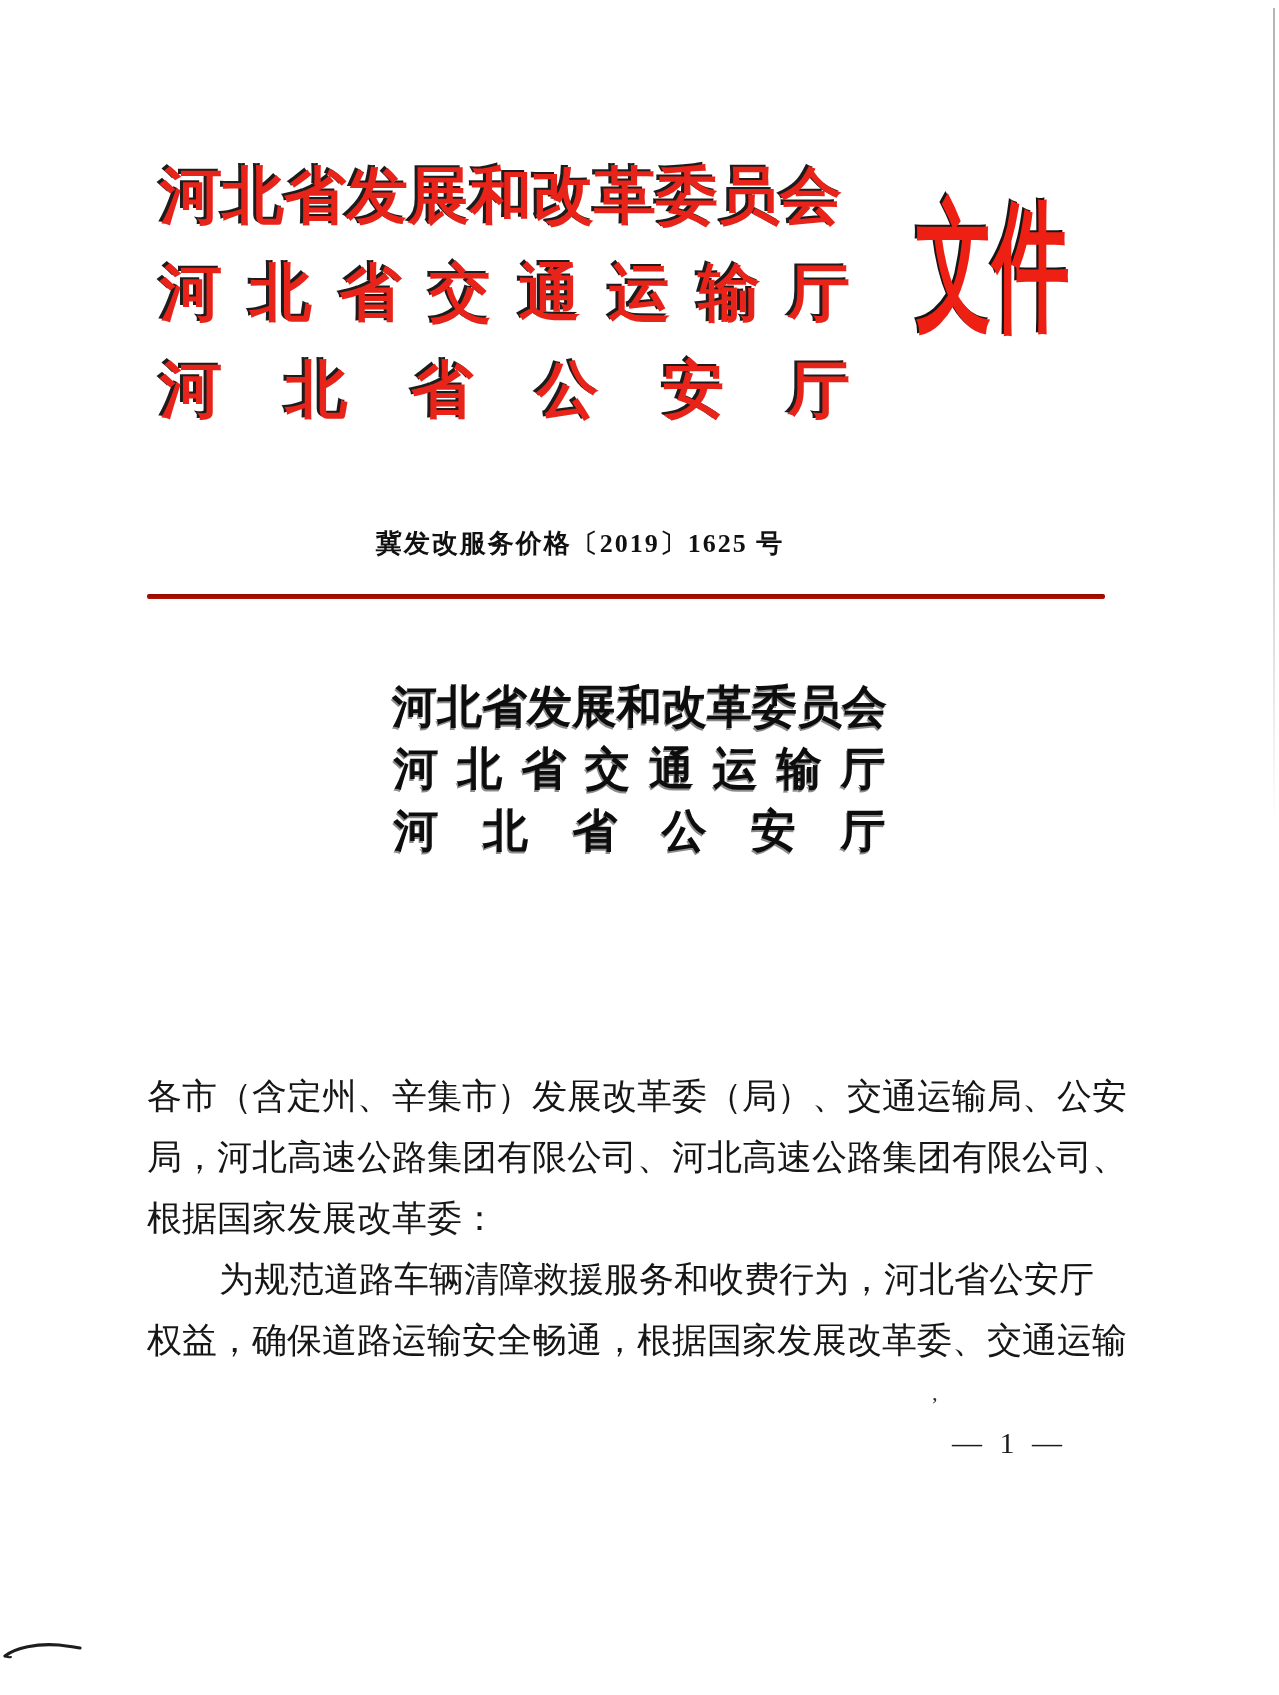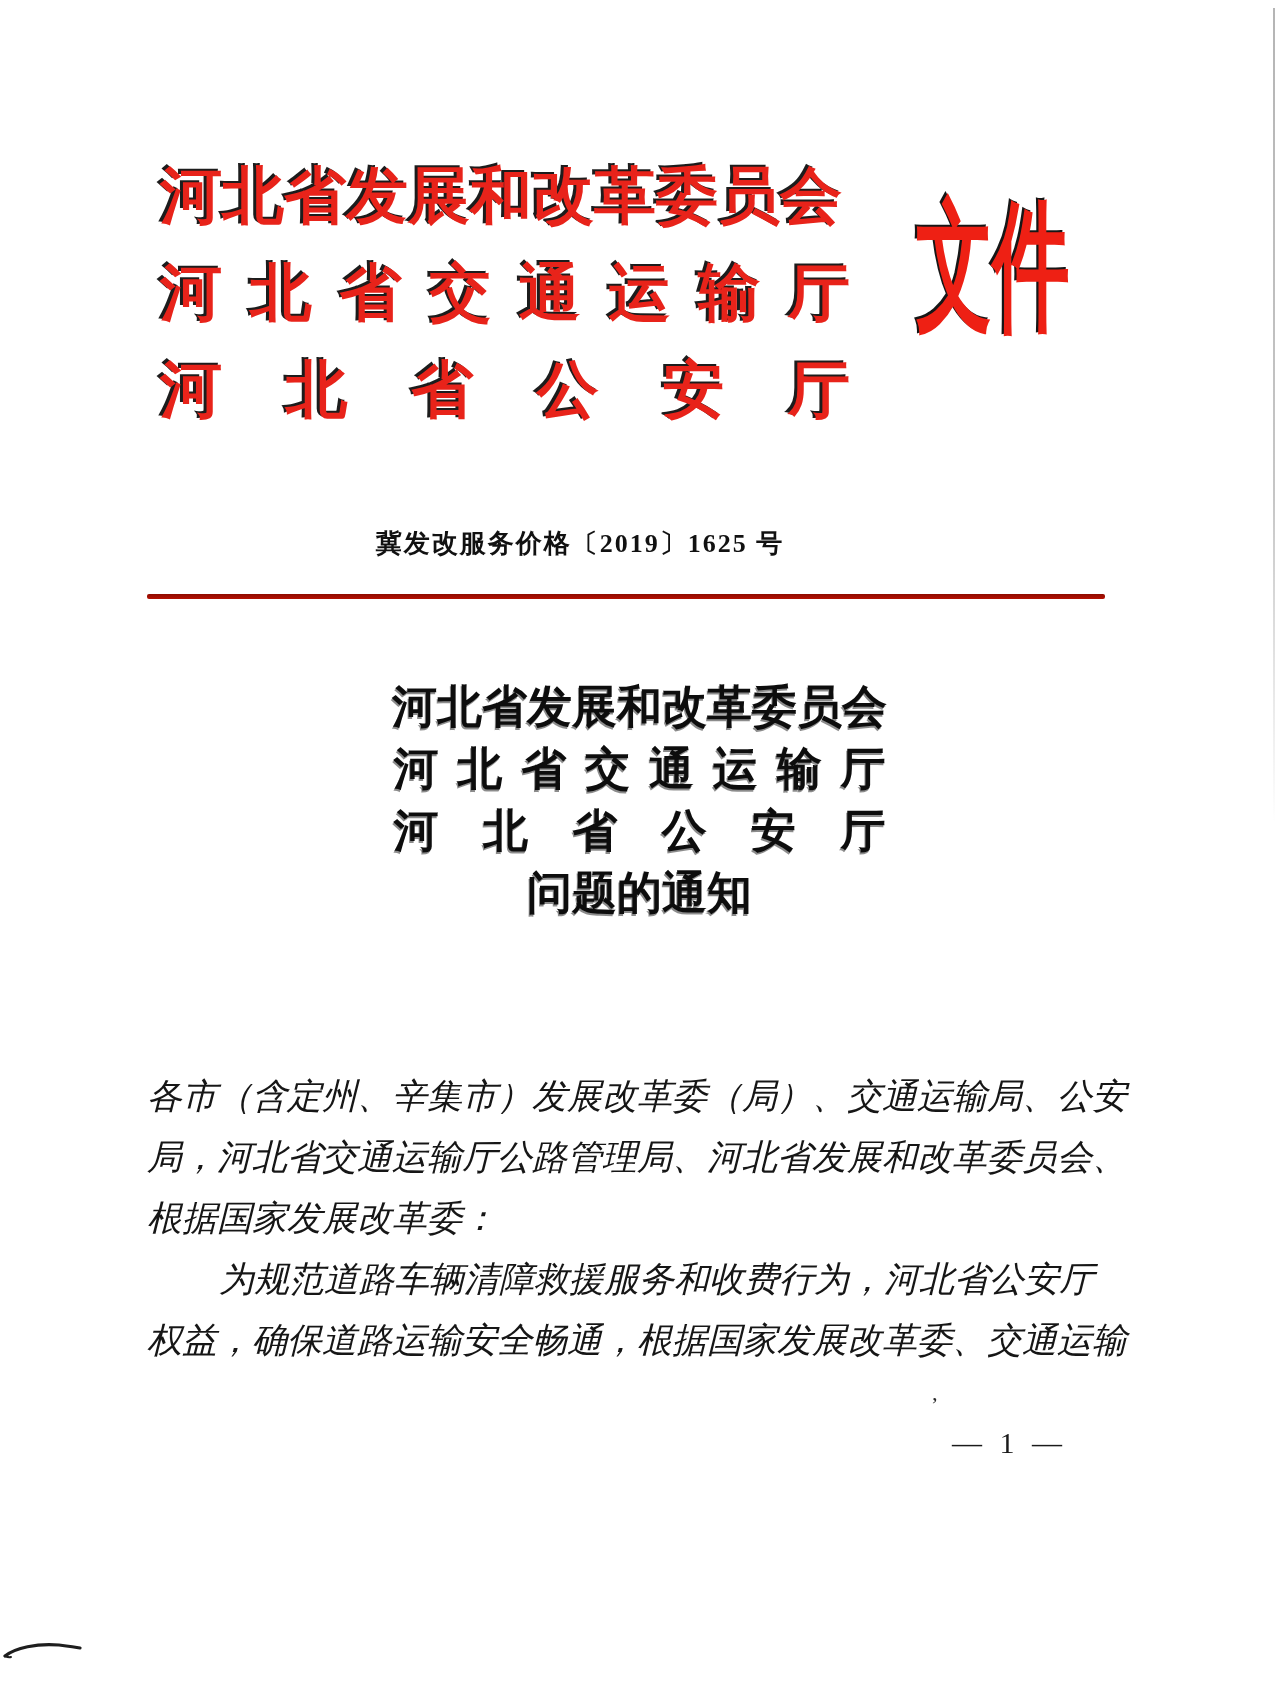--- a/index.html
+++ b/index.html
@@ -61,21 +61,21 @@
   .title-line.justified{
     width:492px;margin:0 auto;
     text-align:justify;text-align-last:justify;
     white-space:normal;
   }
   
   .body-block{
     position:absolute;left:147px;top:1066px;width:985px;
     font-size:35px;line-height:61px;color:#161616;
   }
-  .body-line{white-space:nowrap;height:61px;font-style:italic;}
+  .body-line{white-space:nowrap;height:61px;}
   .body-line.indent{text-indent:72px;}
   
   .page-number{
     position:absolute;left:952px;top:1426px;
     font-size:30px;color:#1a1a1a;letter-spacing:5px;white-space:nowrap;
   }
   
   .scan-edge-line{
     position:absolute;left:1273px;top:8px;width:2px;height:815px;
     background:linear-gradient(to bottom,#b5b5b5 0%,#c6c6c6 60%,rgba(214,214,214,0));
@@ -101,26 +101,25 @@
   <div class="doc-type">文件</div>
 
   <div class="doc-number">冀发改服务价格〔2019〕1625 号</div>
 
   <div class="red-rule"></div>
 
   <div class="title-block">
     <div class="title-line">河北省发展和改革委员会</div>
     <div class="title-line justified">河北省交通运输厅</div>
     <div class="title-line justified">河北省公安厅</div>
-    <div class="title-line">问题的通知</div>
   </div>
 
   <div class="body-block">
     <div class="body-line">各市（含定州、辛集市）发展改革委（局）、交通运输局、公安</div>
-    <div class="body-line">局，河北省交通运输厅公路管理局、河北省发展和改革委员会、</div>
+    <div class="body-line">局，河北高速公路集团有限公司、河北高速公路集团有限公司、</div>
     <div class="body-line">根据国家发展改革委：</div>
     <div class="body-line indent">为规范道路车辆清障救援服务和收费行为，河北省公安厅</div>
     <div class="body-line">权益，确保道路运输安全畅通，根据国家发展改革委、交通运输</div>
   </div>
 
   <div class="page-number">— 1 —</div>
 
   <div class="scan-edge-line"></div>
   <div class="scan-speck">’</div>
   <div class="scan-stroke">

